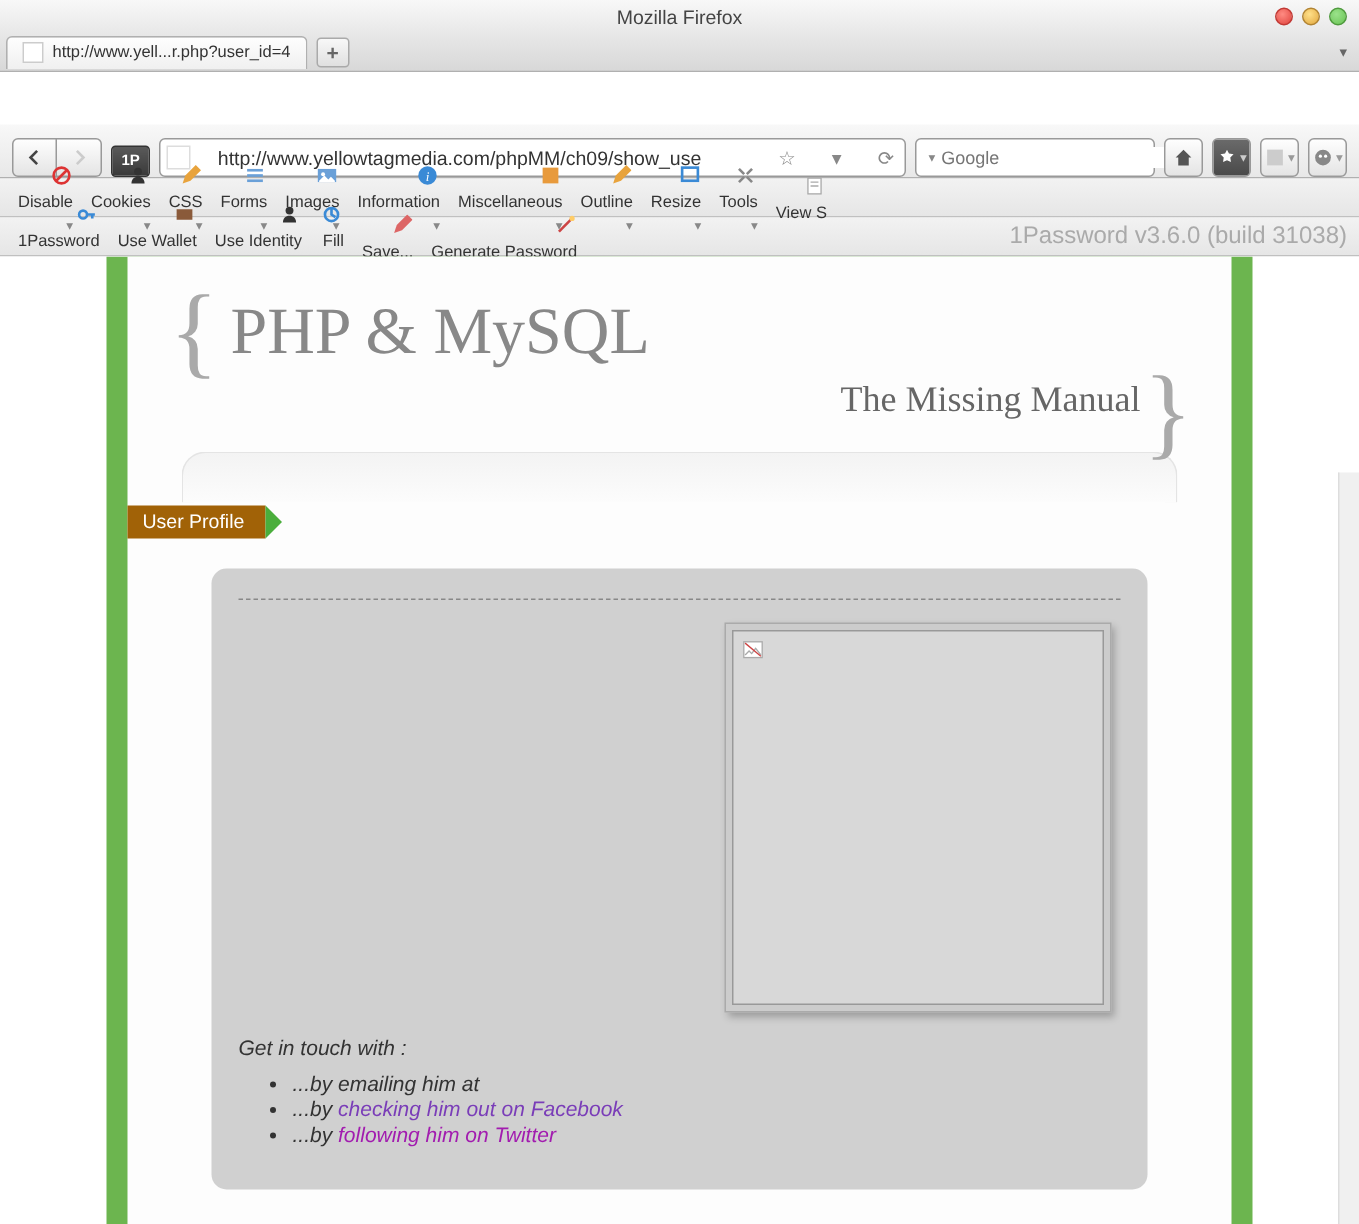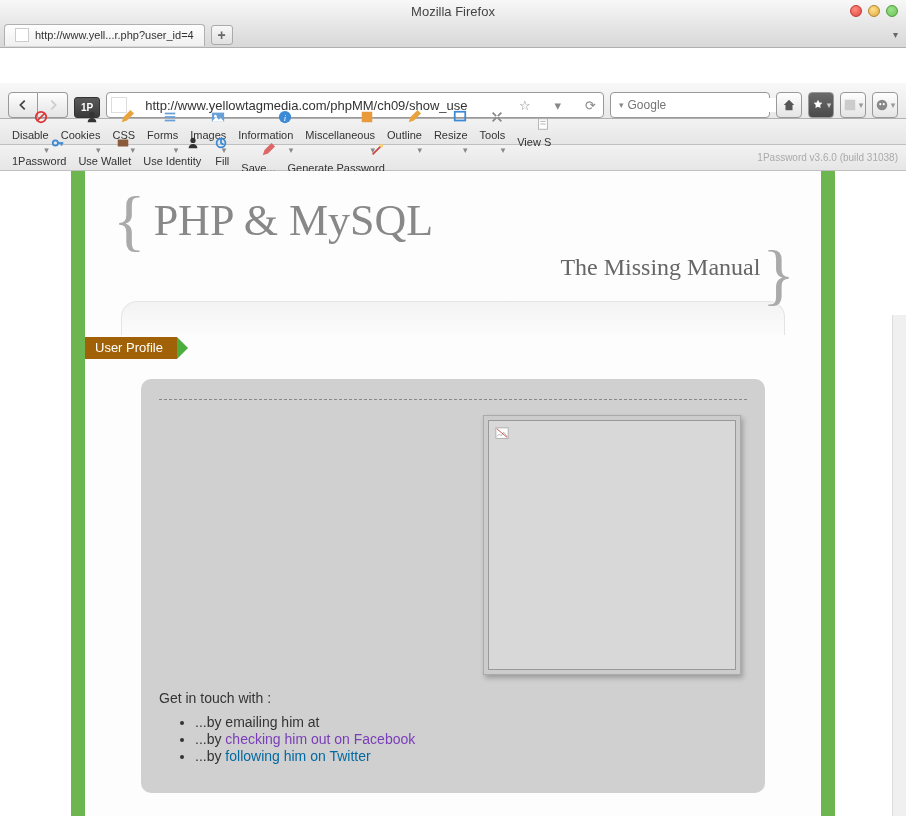--- a/index.html
+++ b/index.html
@@ -39,21 +39,21 @@
     .search-mag { color: #666; }
     .tb-icon { width: 26px; height: 26px; background: linear-gradient(#fefefe,#e4e4e4); border: 1px solid #999; border-radius: 4px; display: flex; align-items: center; justify-content: center; }
     .tb-icon.gray { background: linear-gradient(#6a6a6a,#4a4a4a); color: #fff; }
     .tb-icon svg { width: 14px; height: 14px; }
     
     
     .dev-toolbar, .pw-toolbar { height: 26px; background: linear-gradient(#f2f2f2,#e6e6e6); display: flex; align-items: center; padding: 0 8px; gap: 4px; border-bottom: 1px solid #c0c0c0; font-size: 11px; }
     .dev-item { display: flex; align-items: flex-end; gap: 4px; padding: 2px 4px; color: #333; flex-direction: column; }
     .dev-item .chev { color: #888; font-size: 9px; margin-left: 2px;}
     .dev-icon { width: 16px; height: 16px; display: flex; align-items: center; justify-content: center; }
-    .pw-right { margin-left: auto; color: #aaa; font-size: 10px; }
+    .pw-right { margin-left: auto; color: #aaa; font-size: 16px; }
     
     
     .viewport { background: #fff; height: 672px; overflow: auto; position: relative; }
     .page-bg { display: flex; justify-content: center; }
     .green-strip { background: #6cb54f; width: 764px; padding-top: 0; position: relative; }
     .white-card { background: #fdfdfd; margin: 0 14px; min-height: 672px; padding: 24px 16px 40px 16px; position: relative; }
     .title-row { display: flex; align-items: flex-end; justify-content: space-between; padding: 0 8px 8px 12px; }
     .brace-title { font-family: Georgia, serif; font-size: 44px; color: #888; display: flex; align-items: center; gap: 8px; }
     .brace { font-size: 68px; color: #aaa; font-family: Georgia, serif; line-height: 0.6; }
     .subtitle-row { display: flex; justify-content: flex-end; align-items: flex-start; padding-right: 10px; }
@@ -62,25 +62,25 @@
     
     .ribbon { position: relative; background: #a16207; color: #fff; display: inline-block; height: 22px; line-height: 22px; padding: 0 14px 0 10px; font-size: 13px; margin-left: 0; margin-top: -2px; }
     .ribbon::after { content:""; position:absolute; right:-11px; top:0; border-top: 11px solid transparent; border-bottom: 11px solid transparent; border-left: 11px solid #4aae3c; }
     
     .profile-box { background: #d0d0d0; border-radius: 10px; margin: 20px 40px 0 40px; padding: 20px 18px 28px 18px; min-height: 410px; position: relative; }
     .dotted { border-top: 1px dashed #888; margin-bottom: 14px; }
     .photo-frame { position: absolute; right: 24px; top: 36px; width: 258px; height: 260px; background: #ccc; border: 1px solid #aaa; padding: 4px; box-shadow: 2px 3px 5px rgba(0,0,0,0.25); }
     .photo-inner { width: 100%; height: 100%; border: 1px solid #999; background: #d8d8d8; position: relative; }
     .broken-img { position: absolute; top: 6px; left: 6px; width: 14px; height: 14px; }
     
-    .contact { margin-top: 290px; color: #333; font-size: 14px; }
+    .contact { margin-top: 290px; color: #333; font-size: 14px; font-style: italic; }
     .contact ul { margin: 8px 0 0 36px; }
     .contact li { margin: 1px 0; }
     .link-purple { color: #7a3db8; }
-    .link-blue { color: #0369a1; }
+    .link-blue { color: #a21caf; }
     .scrollbar-track { position: absolute; right: 0; top: 144px; width: 14px; bottom: 0; background: #f0f0f0; border-left: 1px solid #ddd; }
   </style>
 </head>
 <body>
 
 <div class="titlebar">
   <div class="traffic-lights">
     <div class="tl tl-red"></div>
     <div class="tl tl-yellow"></div>
     <div class="tl tl-green"></div>

